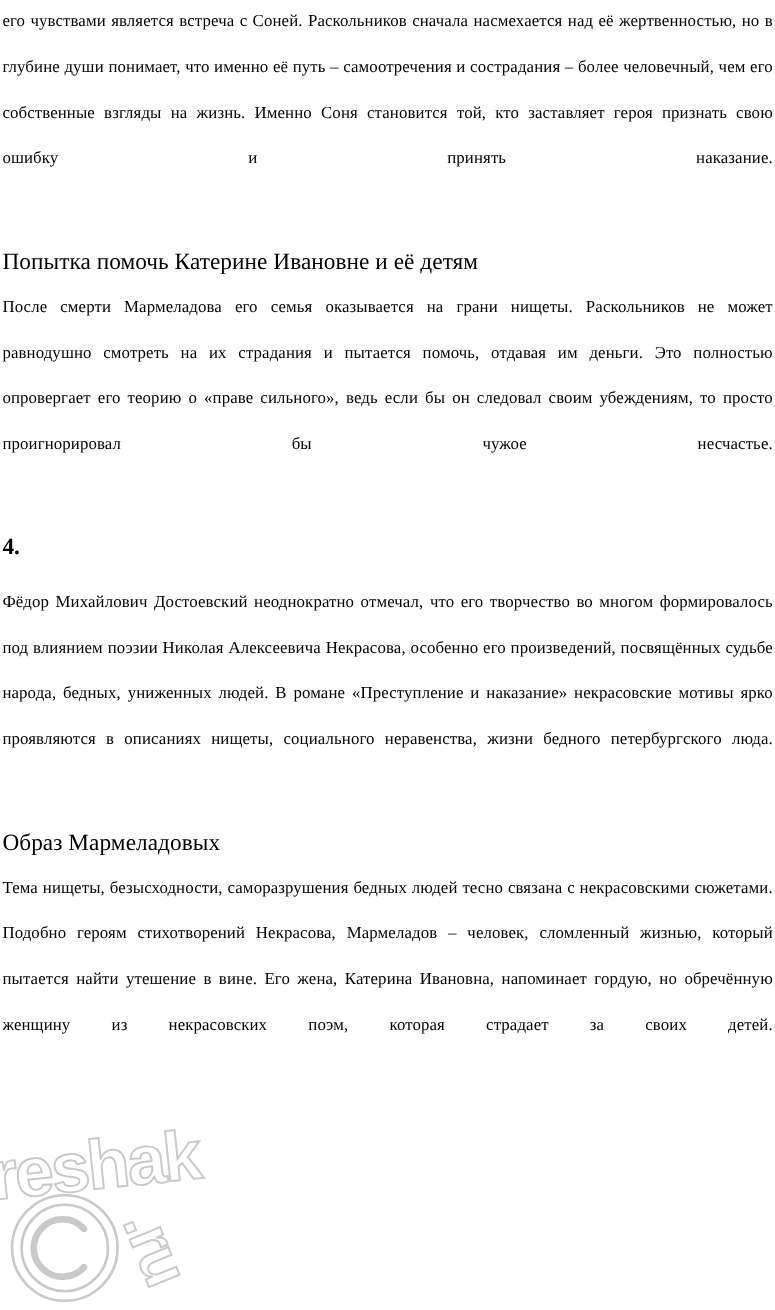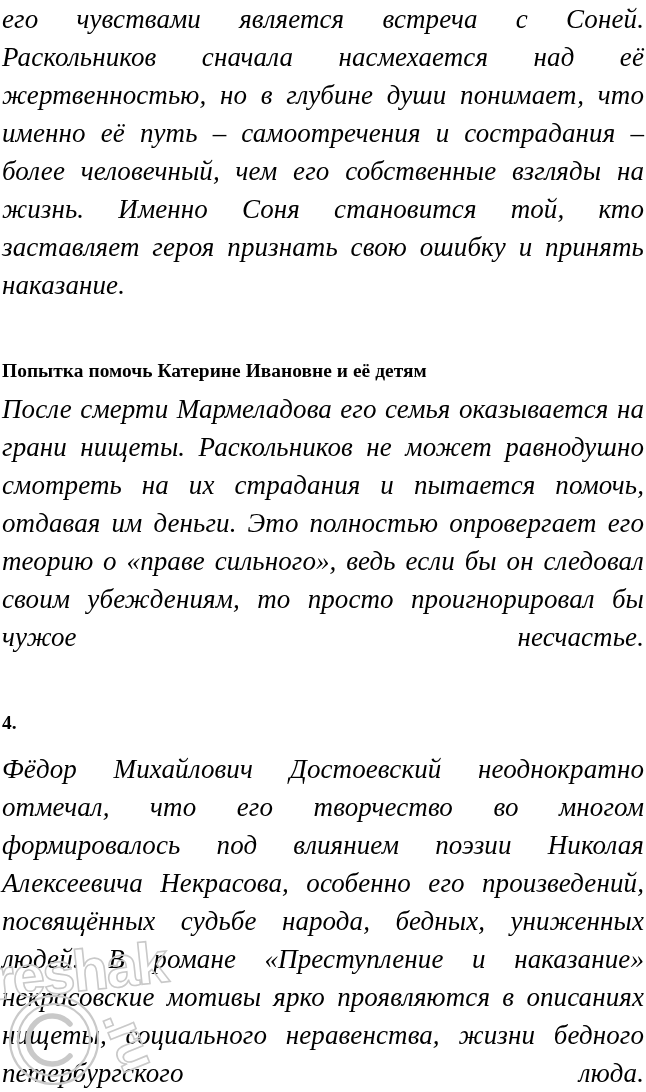--- a/index.html
+++ b/index.html
@@ -41,43 +41,42 @@
     left: 0;
     top: 0;
     width: 646px;
     padding: 0 2px 0 2px;
     box-sizing: border-box;
     z-index: 1;
   }
 
   p.body {
     margin: 0 0 12px 0;
-    font-size: 27px;
+    font-size: 14px;
     line-height: 38px;
     text-align: justify;
     text-justify: inter-word;
     letter-spacing: 0.1px;
     word-spacing: 0.2px;
     hyphens: none;
-    font-style: italic;
   }
   p.body:last-child { margin-bottom: 0; }
 
   
   p.body::after {
     content: "";
     display: inline-block;
     width: 100%;
   }
 
   h3.heading {
     margin: 5px 0 2px 0;
     font-size: 19.4px;
     line-height: 34px;
-    font-weight: bold;
+    font-weight: normal;
     text-align: left;
     letter-spacing: 0.05px;
   }
 
   h3.numbering {
     margin: 13px 0 11px 0;
     font-size: 19.4px;
     line-height: 32px;
     font-weight: bold;
     text-align: left;

